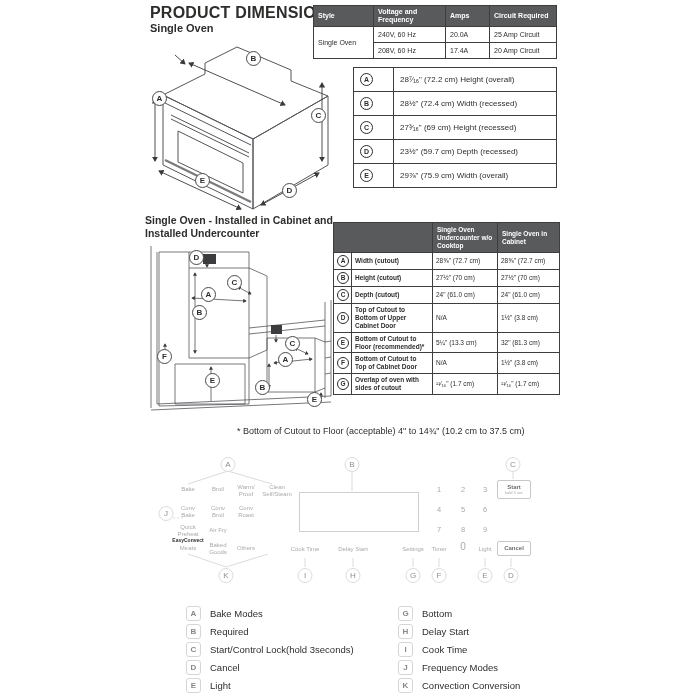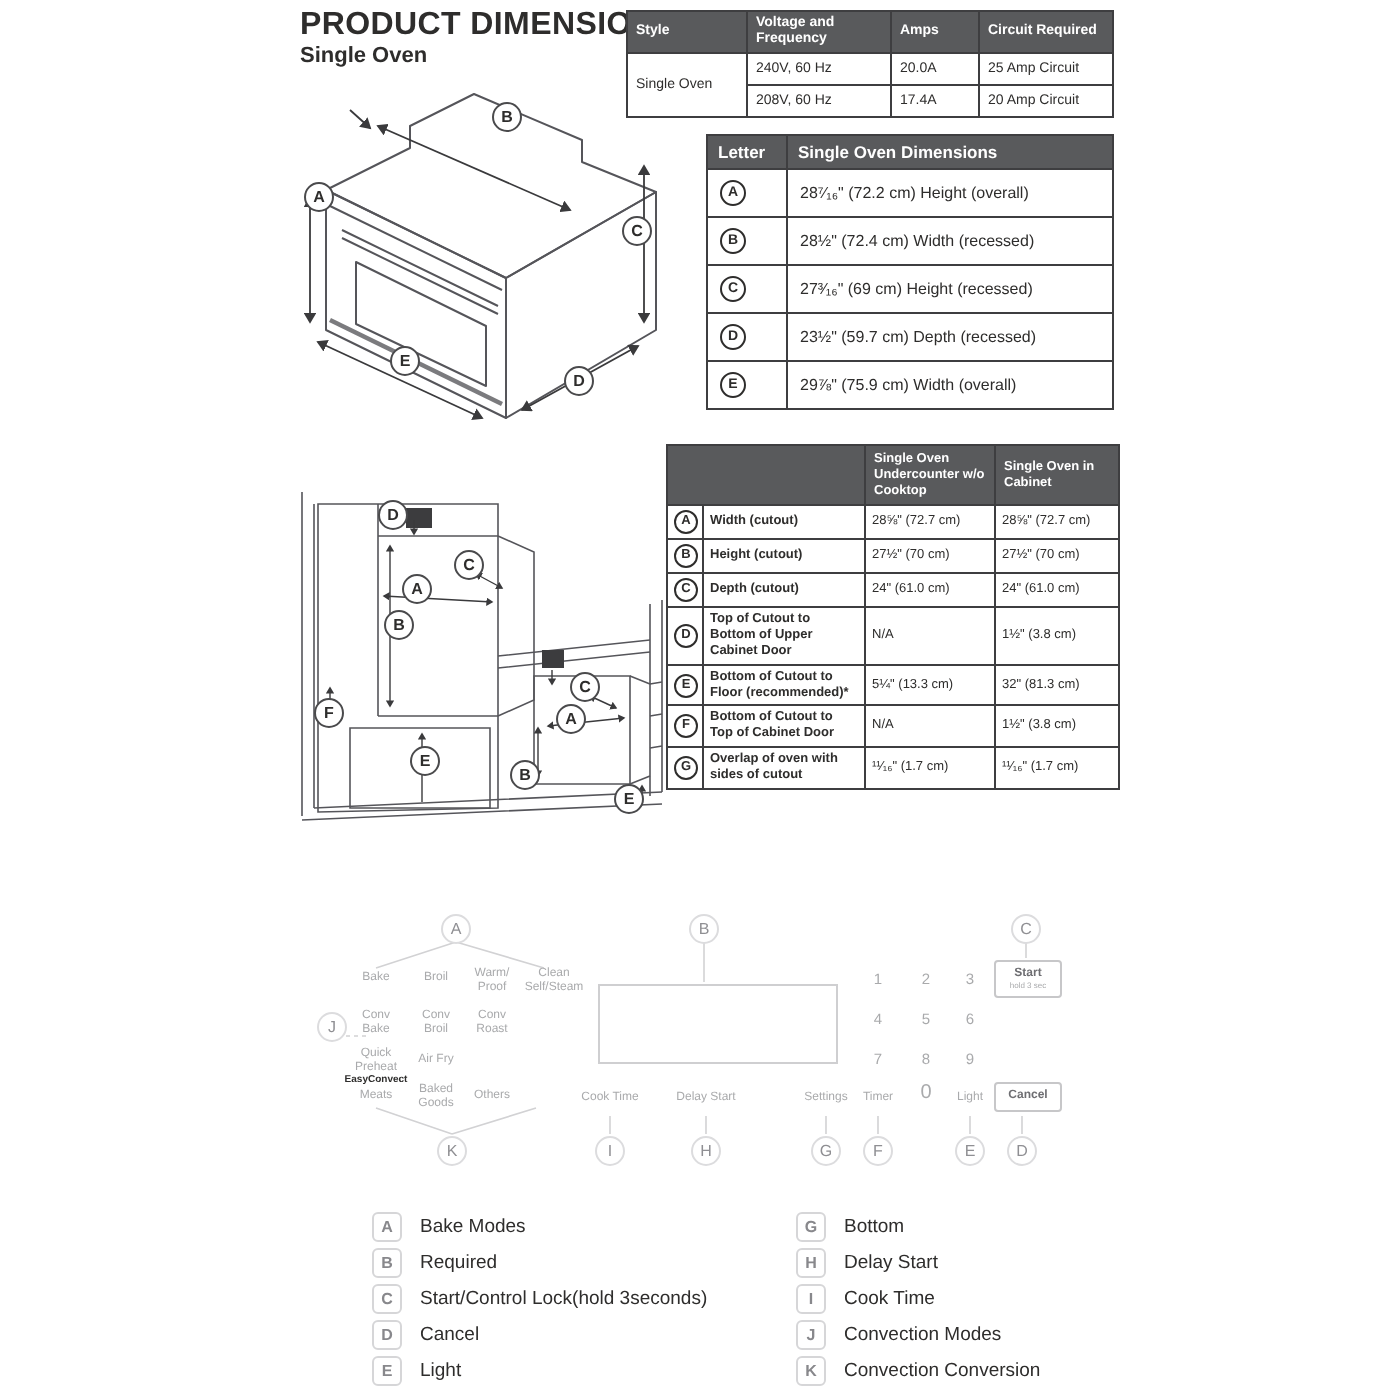--- a/index.html
+++ b/index.html
@@ -129,24 +129,20 @@
     <span class="dl" style="left:137px;top:150px;">D</span>
     <span class="dl" style="left:50px;top:140px;">E</span>
   </div>
 
   <table class="tbl tbl-dims abs" style="left:353px;top:67px;width:203px;table-layout:fixed;">
     <colgroup>
         <col style="width:40px">
         <col style="width:163px">
       </colgroup>
     <tbody>
-        <tr>
-      <th>Letter</th>
-      <th>Single Oven Dimensions</th>
-    </tr>
     <tr>
       <td><span class="cl">A</span></td>
       <td>28⁷⁄₁₆" (72.2 cm) Height (overall)</td>
     </tr>
     <tr>
       <td><span class="cl">B</span></td>
       <td>28½" (72.4 cm) Width (recessed)</td>
     </tr>
     <tr>
       <td><span class="cl">C</span></td>
@@ -156,20 +152,21 @@
       <td><span class="cl">D</span></td>
       <td>23½" (59.7 cm) Depth (recessed)</td>
     </tr>
     <tr>
       <td><span class="cl">E</span></td>
       <td>29⅞" (75.9 cm) Width (overall)</td>
     </tr>
   </tbody>
     </table>
 
+  <div class="abs h-sec" style="left:145px;top:214px;width:198px;">Single Oven - Installed in Cabinet and Installed Undercounter</div>
 
   <div class="abs" style="left:145px;top:246px;width:188px;height:167px;">
     <svg width="188" height="167" viewBox="0 0 188 167">
       <defs>
         <marker id="ah2" markerWidth="6" markerHeight="6" refX="4" refY="3" orient="auto-start-reverse">
           <path d="M0,0 L5,3 L0,6 Z" fill="#3a3a3c"></path>
         </marker>
       </defs>
       <g stroke="#55555a" stroke-width="0.8" fill="none">
         <path d="M6,0 L6,162 M12,6 L12,158"></path>
@@ -266,20 +263,21 @@
     </tr>
     <tr>
       <td style="text-align:center;"><span class="cl cl-sm">G</span></td>
       <td class="lbl-b">Overlap of oven with sides of cutout</td>
       <td>¹¹⁄₁₆" (1.7 cm)</td>
       <td>¹¹⁄₁₆" (1.7 cm)</td>
     </tr>
   </tbody>
     </table>
 
+  <div class="abs fnote" style="left:237px;top:426px;">* Bottom of Cutout to Floor (acceptable) 4" to 14¾" (10.2 cm to 37.5 cm)</div>
 
   <div class="abs" style="left:140px;top:455px;width:420px;height:135px;">
     <svg class="abs" style="left:0;top:0;" width="420" height="135" viewBox="0 0 420 135">
       <g stroke="#d2d2d4" stroke-width="0.8" fill="none">
         <path d="M88,16 L48,29 M88,16 L132,29"></path>
         <path d="M212,16 L212,36"></path>
         <path d="M373,16 L373,24"></path>
         <path d="M86,112 L48,99 M86,112 L128,99"></path>
         <path d="M165,103 L165,112 M213,103 L213,112 M273,103 L273,112 M299,103 L299,112 M345,103 L345,112 M371,103 L371,112"></path>
         <path d="M33,63 L45,63" stroke-dasharray="2,2"></path>
@@ -375,21 +373,21 @@
     <div class="lg-row" style="left:218px;top:18px;">
       <span class="lg-key">H</span>
       <span class="lg-txt">Delay Start</span>
     </div>
     <div class="lg-row" style="left:218px;top:36px;">
       <span class="lg-key">I</span>
       <span class="lg-txt">Cook Time</span>
     </div>
     <div class="lg-row" style="left:218px;top:54px;">
       <span class="lg-key">J</span>
-      <span class="lg-txt">Convection Modes</span>
+      <span class="lg-txt">Frequency Modes</span>
     </div>
     <div class="lg-row" style="left:218px;top:72px;">
       <span class="lg-key">K</span>
       <span class="lg-txt">Convection Conversion</span>
     </div>
   </div>
 
 </div>
 
 </body></html>

